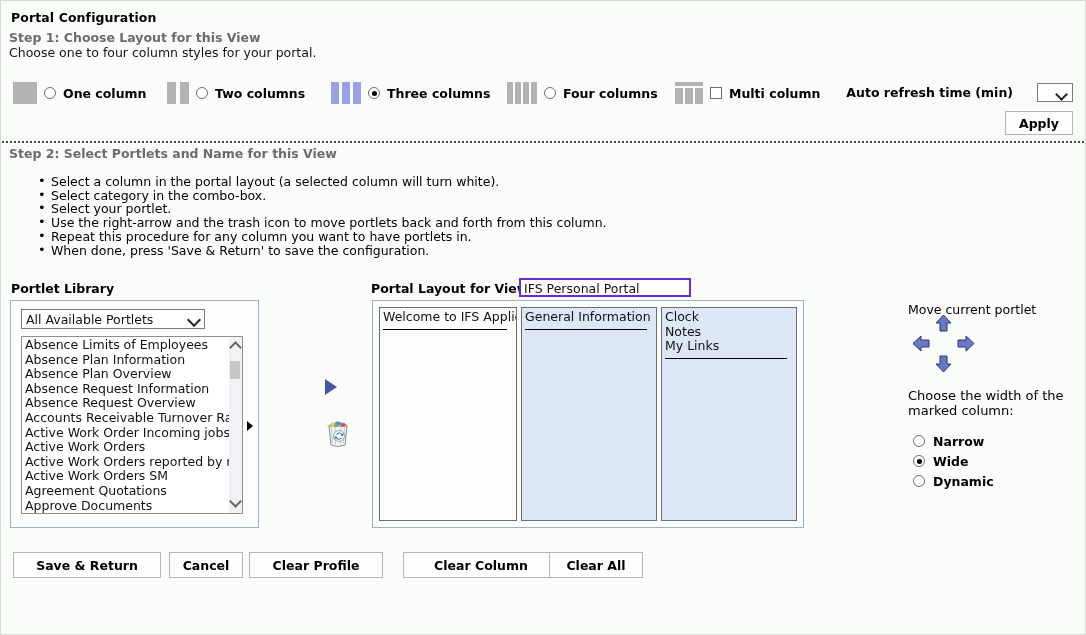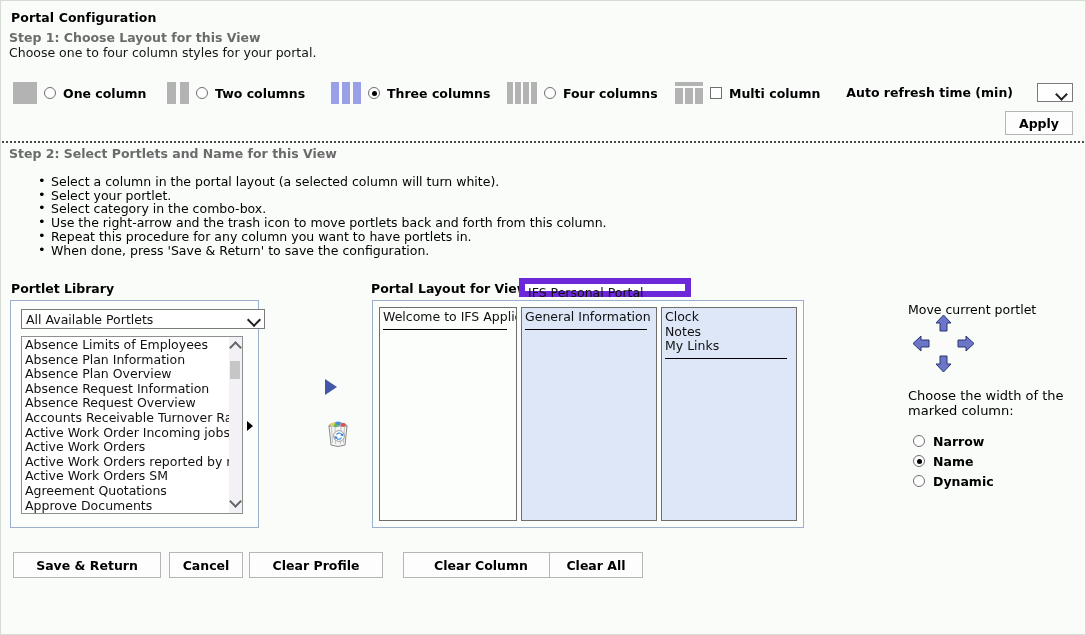--- a/index.html
+++ b/index.html
@@ -214,21 +214,21 @@
     position: absolute;
     left: 9px; top: 299px;
     width: 249px; height: 228px;
     border: 1px solid #9ab0cc;
     background: #fcfefc;
     box-sizing: border-box;
   }
   .lib-select {
     position: absolute;
     left: 10px; top: 8px;
-    width: 244px; height: 20px;
+    width: 184px; height: 20px;
     border: 1px solid #7a7a7a;
     background: #fff;
     box-sizing: border-box;
     font-size: 12.5px;
     color: #111;
     padding: 2px 0 0 4px;
   }
   .lib-select .arrow {
     position: absolute;
     right: 5px; top: 5px;
@@ -321,21 +321,21 @@
   .pl-title {
     position: absolute;
     left: 370px; top: 280px;
     font-weight: bold;
     font-size: 12.5px;
   }
   .pl-name-input {
     position: absolute;
     left: 518px; top: 277px;
     width: 172px; height: 19px;
-    border: 6px solid #6d28d9;
+    border: 2px solid #6d28d9;
     background: #fff;
     box-sizing: border-box;
     font-size: 12.5px;
     padding-left: 3px;
     line-height: 17px;
     color: #111;
   }
   .pl-panel {
     position: absolute;
     left: 371px; top: 299px;
@@ -484,22 +484,22 @@
   </div>
 
   <button class="apply-btn">Apply</button>
 
   <div class="dotted-sep"></div>
 
   <div class="step-head step2-head">Step 2: Select Portlets and Name for this View</div>
 
   <ul class="bullets">
     <li>Select a column in the portal layout (a selected column will turn white).</li>
+    <li>Select category in the combo-box.</li>
     <li>Select your portlet.</li>
-    <li>Select category in the combo-box.</li>
     <li>Use the right-arrow and the trash icon to move portlets back and forth from this column.</li>
     <li>Repeat this procedure for any column you want to have portlets in.</li>
     <li>When done, press 'Save &amp; Return' to save the configuration.</li>
   </ul>
 
   <div class="lib-title">Portlet Library</div>
   <div class="lib-panel">
     <div class="lib-select">
       <span>All Available Portlets</span>
       <span class="arrow"></span>
@@ -595,21 +595,21 @@
   </div>
 
   <div class="width-title">Choose the width of the marked column:</div>
   <div class="width-opts">
     <div class="width-opt">
       <span class="radio"></span>
       <span>Narrow</span>
     </div>
     <div class="width-opt">
       <span class="radio checked"></span>
-      <span>Name</span>
+      <span>Wide</span>
     </div>
     <div class="width-opt">
       <span class="radio"></span>
       <span>Dynamic</span>
     </div>
   </div>
 
   <div class="btn-row">
     <button class="btn b1">Save &amp; Return</button>
     <button class="btn b2">Cancel</button>

